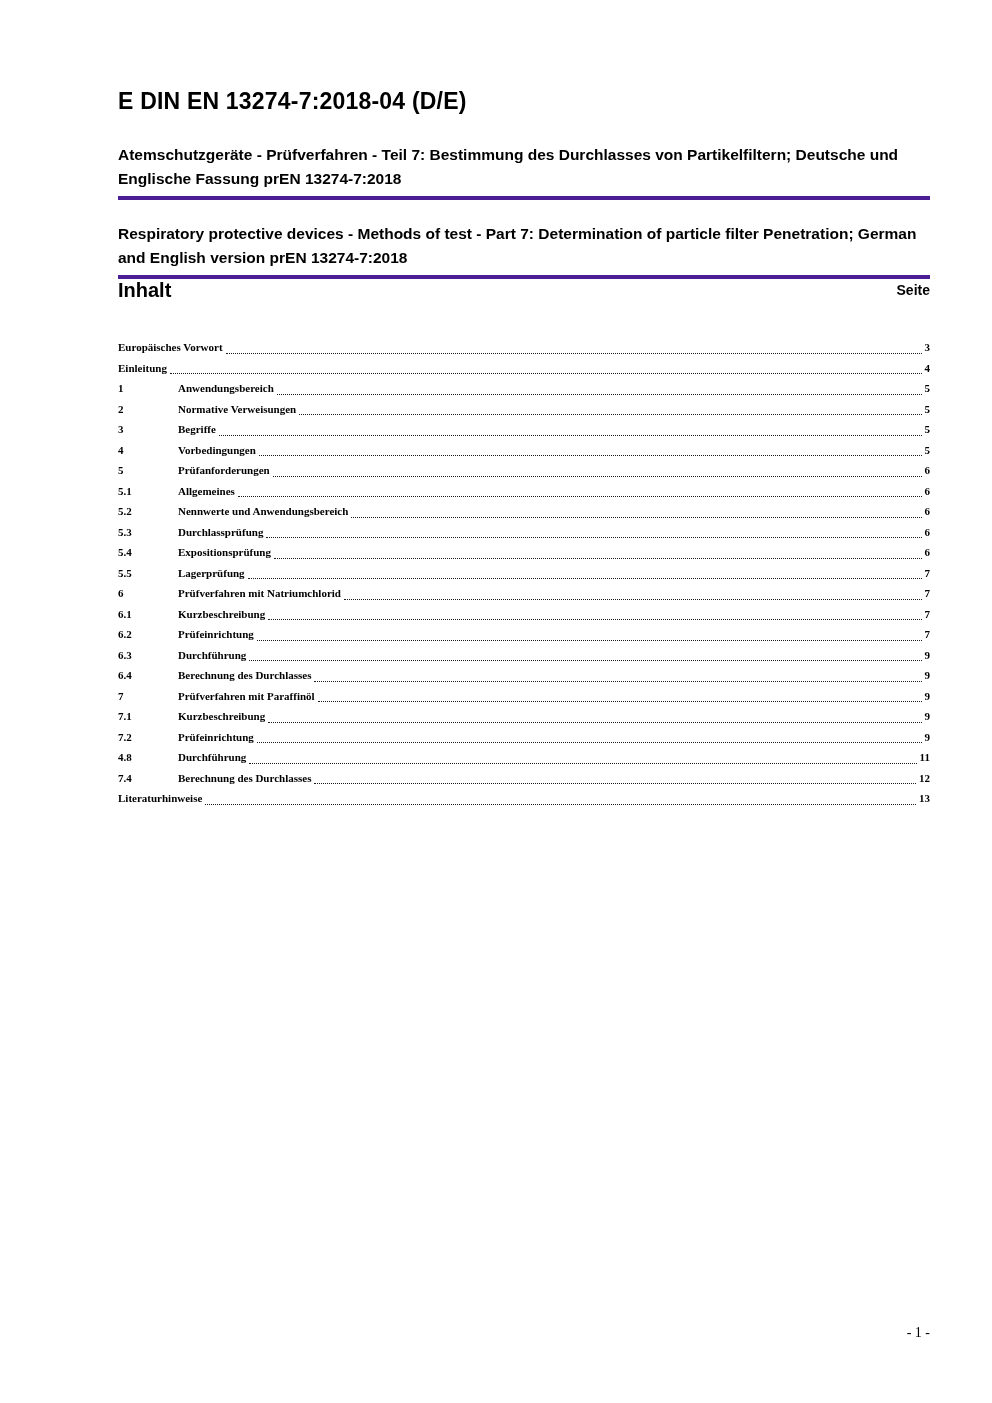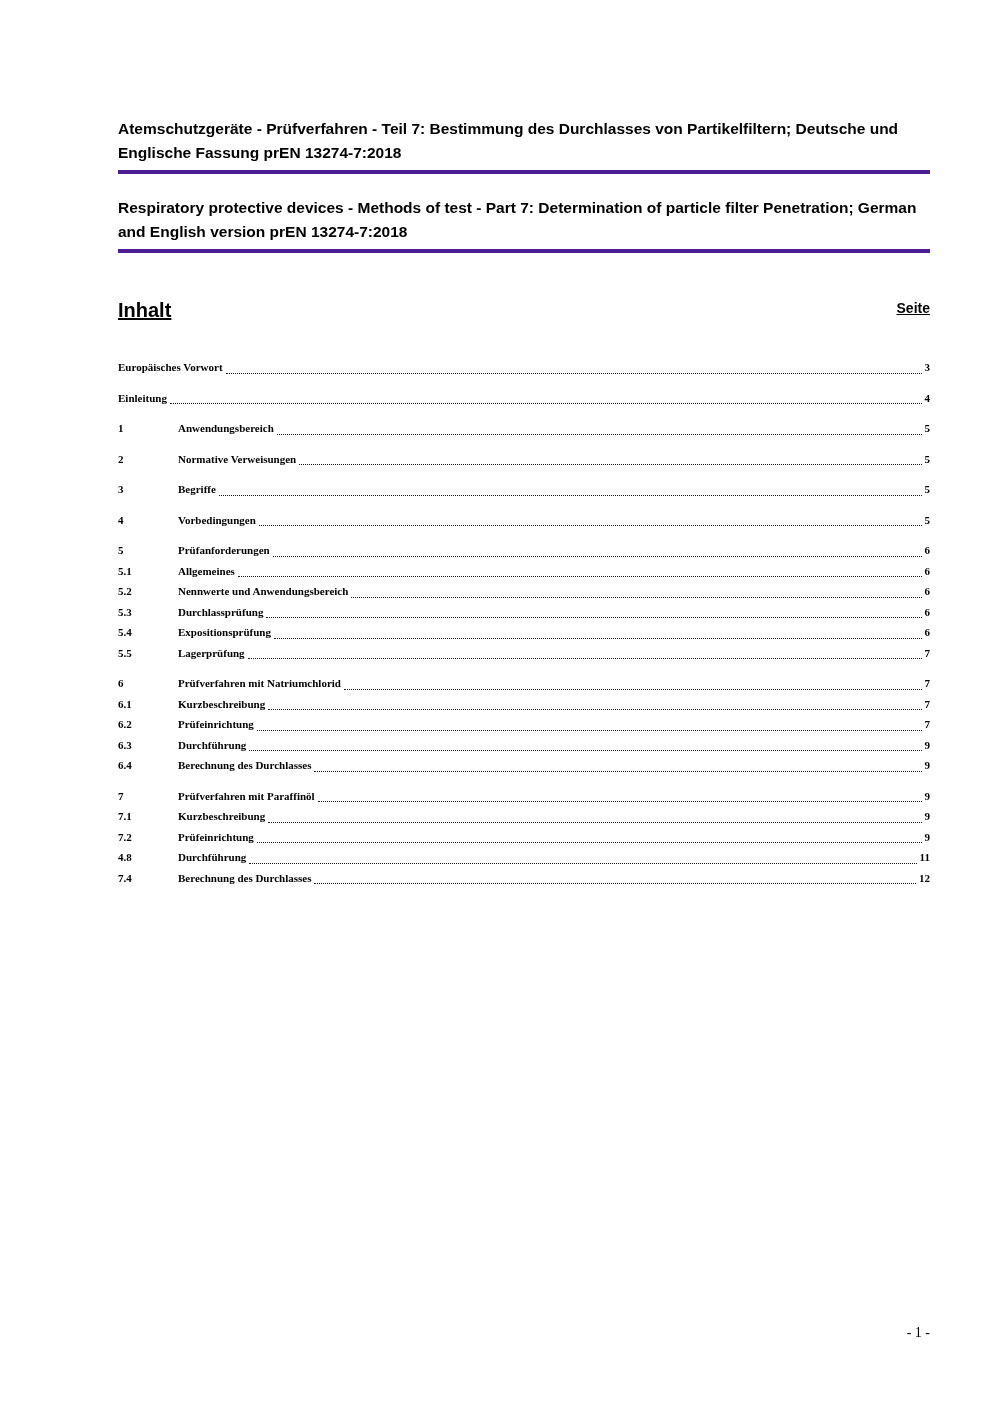--- a/index.html
+++ b/index.html
@@ -43,42 +43,40 @@
     line-height: 24px;
     border-bottom: 4px solid #4c1d95;
     padding-bottom: 5px;
   }
   .title-block.de { margin-top: 29px; }
   .title-block.en { margin-top: 22px; }
 
   .inhalt-row {
     display: flex;
     justify-content: space-between;
-    align-items: flex-start;
-    margin-top: 46px;
-    font-family: "Liberation Sans", sans-serif;
-    font-weight: bold;
-    text-decoration: underline;
+    align-items: center;
+    font-family: "Liberation Sans", sans-serif;
+    font-weight: bold;
   }
   .inhalt-heading { font-size: 20px; line-height: 22px; }
   .seite-label { font-size: 14px; line-height: 18px; }
 
   .toc {
     margin-top: 36px;
     font-family: "Liberation Serif", serif;
     font-weight: bold;
     font-size: 11px;
   }
 
   .toc-row {
     display: flex;
     align-items: flex-end;
     line-height: 20.5px;
   }
-  .toc-row.gap { margin-top: 10px; }
+  .toc-row.gap { }
 
   .toc-num {
     flex: none;
     width: 60px;
   }
 
   .toc-label {
     flex: none;
     white-space: nowrap;
   }
@@ -102,20 +100,21 @@
     font-family: "Liberation Serif", serif;
     font-size: 14px;
   }
 </style>
 </head>
 <body>
 
 <div class="page">
   <div class="content">
 
+    <div class="doc-title">E DIN EN 13274-7:2018-04 (D/E)</div>
 
 
     <div class="title-block de">Atemschutzgeräte - Prüfverfahren - Teil 7: Bestimmung des Durchlasses von Partikelfiltern; Deutsche und Englische Fassung prEN 13274-7:2018</div>
 
     <div class="title-block en">Respiratory protective devices - Methods of test - Part 7: Determination of particle filter Penetration; German and English version prEN 13274-7:2018</div>
 
     <div class="inhalt-row">
       <span class="inhalt-heading">Inhalt</span>
       <span class="seite-label">Seite</span>
     </div>
@@ -244,18 +243,23 @@
           <span class="toc-label">Durchführung</span>
           <span class="toc-dots"></span>
           <span class="toc-page">11</span>
         </div>
         <div class="toc-row">
           <span class="toc-num">7.4</span>
           <span class="toc-label">Berechnung des Durchlasses</span>
           <span class="toc-dots"></span>
           <span class="toc-page">12</span>
         </div>
+        <div class="toc-row gap">
+          <span class="toc-label">Literaturhinweise</span>
+          <span class="toc-dots"></span>
+          <span class="toc-page">13</span>
+        </div>
       </div>
 
   </div>
 
   <div class="page-footer">- 1 -</div>
 </div>
 
 </body></html>

